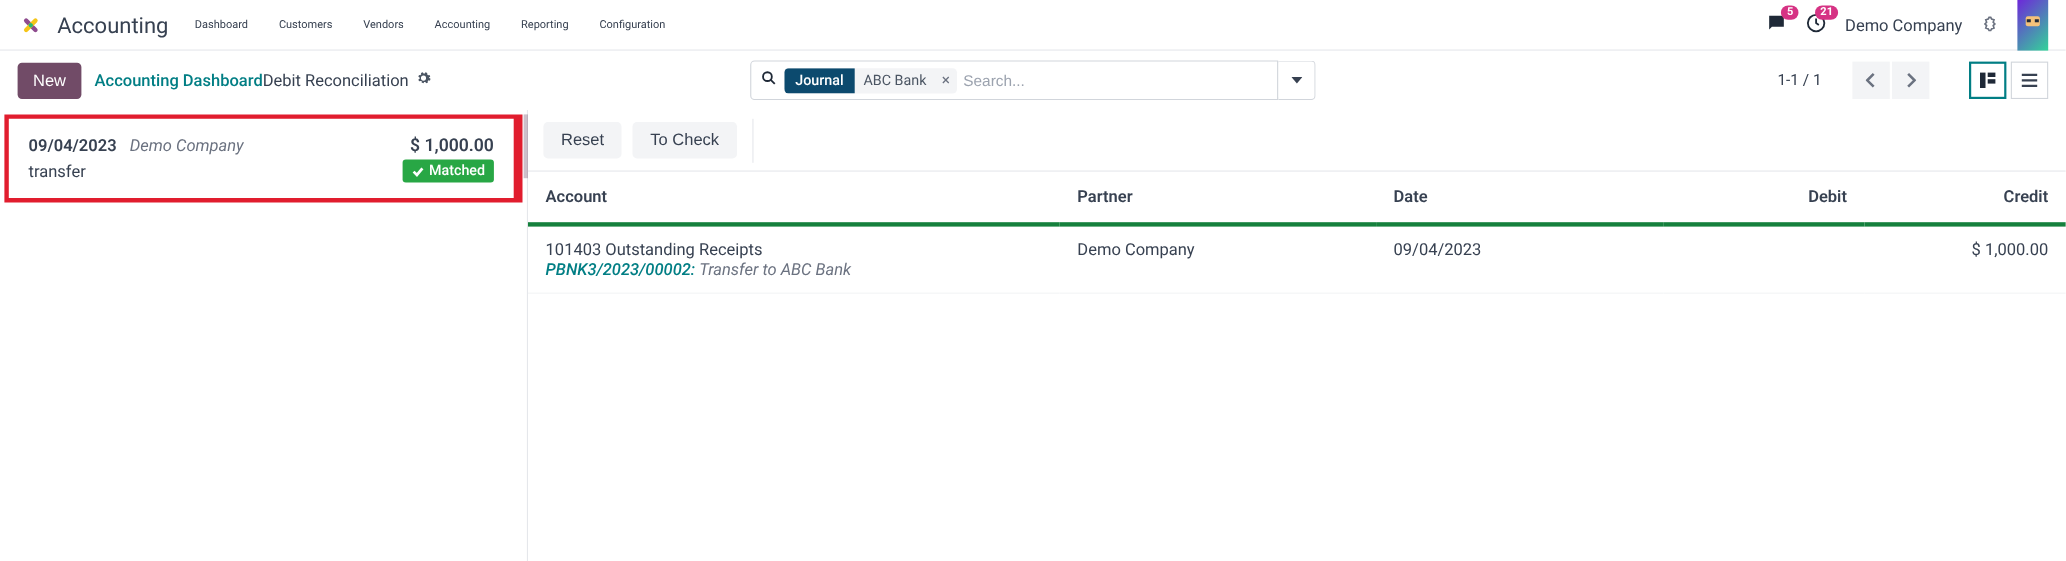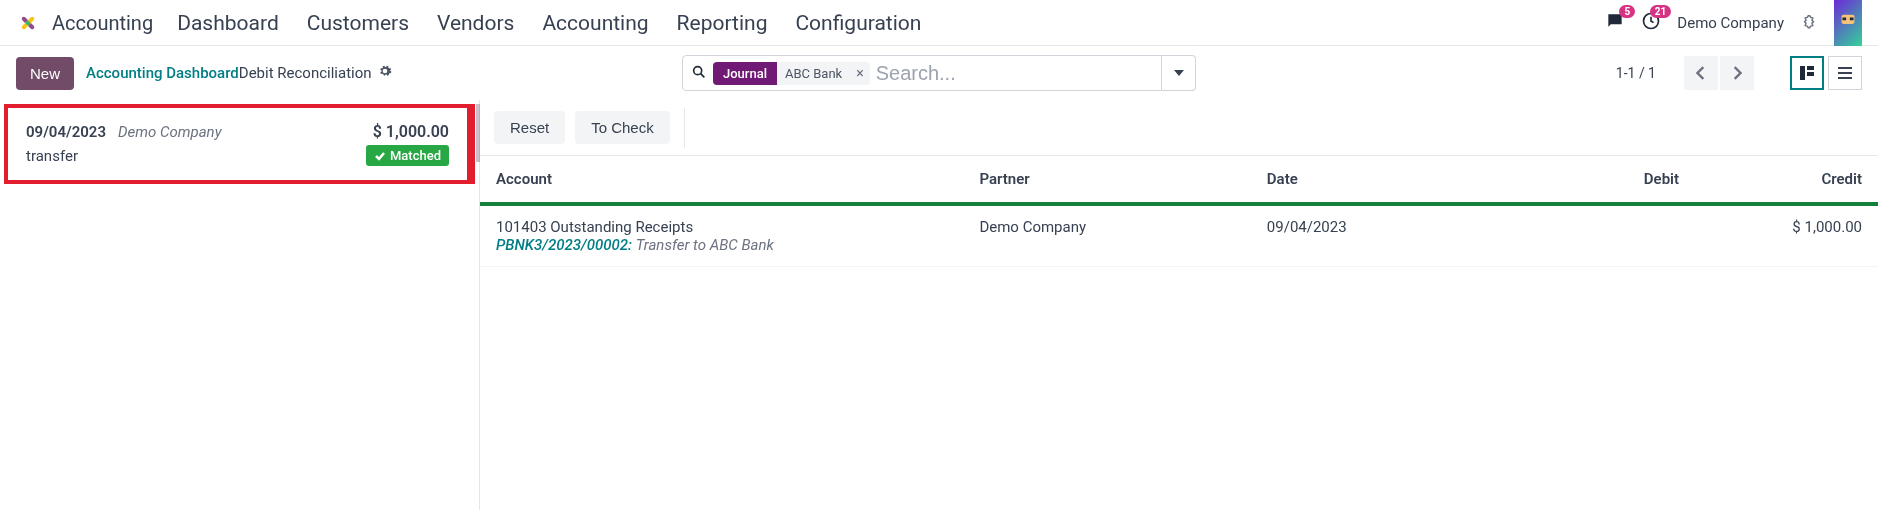--- a/index.html
+++ b/index.html
@@ -4,44 +4,44 @@
 <style>
   * { box-sizing: border-box; margin: 0; padding: 0; }
   body { font-family: -apple-system, BlinkMacSystemFont, "Segoe UI", Roboto, sans-serif; font-size: 14px; color: #374151; background: #fff; width: 1878px; }
   
   
   .topnav { display: flex; align-items: center; height: 46px; padding: 0 16px; border-bottom: 1px solid #e5e7eb; }
   .logo { width: 24px; height: 24px; margin-right: 12px; position: relative; }
   .logo svg { width: 24px; height: 24px; }
   .app-name { font-size: 20px; color: #374151; font-weight: 400; margin-right: 24px; }
   .nav-menu { display: flex; gap: 28px; }
-  .nav-item { color: #374151; font-size: 21px; cursor: pointer; }
+  .nav-item { color: #374151; font-size: 10px; cursor: pointer; }
   .topnav-right { margin-left: auto; display: flex; align-items: center; gap: 16px; }
   .icon-badge { position: relative; cursor: pointer; }
   .badge { position: absolute; top: -6px; right: -10px; background: #d63384; color: #fff; font-size: 10px; font-weight: bold; padding: 1px 5px; border-radius: 10px; min-width: 16px; text-align: center; }
   .company-name { font-size: 15px; color: #374151; }
   .tool-icon { color: #6b7280; cursor: pointer; }
   .avatar { width: 28px; height: 46px; background: linear-gradient(135deg,#6d28d9,#34d399); display: flex; align-items: center; justify-content: center; }
   
   
   .actionbar { display: flex; align-items: center; height: 54px; padding: 6px 16px; }
   .new-btn { background: #714B67; color: #fff; border: none; padding: 8px 14px; font-size: 15px; font-weight: 500; border-radius: 4px; cursor: pointer; margin-right: 12px; }
   .breadcrumb-block { display: flex; flex-direction: row; }
   .breadcrumb-link { color: #017e84; font-size: 15px; font-weight: 500; cursor: pointer; }
   .breadcrumb-current { color: #374151; font-size: 15px; display: flex; align-items: center; gap: 6px; }
   .gear-icon { color: #4b5563; cursor: pointer; }
   
   .searchbox-wrap { margin-left: auto; display: flex; align-items: center; position: absolute; left: 50%; transform: translateX(-50%); }
   .searchbox { display: flex; align-items: center; border: 1px solid #d1d5db; border-radius: 4px 0 0 4px; height: 36px; width: 480px; padding: 0 8px; gap: 6px; background: #fff; }
   .search-icon { color: #374151; }
   .facet { display: flex; align-items: center; background: #f3f4f6; border-radius: 4px; overflow: hidden; font-size: 13px; }
-  .facet-label { background: #701a75; color: #fff; padding: 4px 10px; font-weight: 500; }
+  .facet-label { background: #0c4a6e; color: #fff; padding: 4px 10px; font-weight: 500; }
   .facet-value { padding: 4px 8px; color: #4b5563; }
   .facet-remove { padding: 0 6px; color: #6b7280; cursor: pointer; font-size: 14px;}
-  .search-input { border: none; outline: none; flex: 1; font-size: 20px; color: #1d4ed8; }
+  .search-input { border: none; outline: none; flex: 1; font-size: 14px; color: #1d4ed8; }
   .search-input::placeholder { color: #9ca3af; }
   .search-dropdown { border: 1px solid #d1d5db; border-left: none; border-radius: 0 4px 4px 0; height: 36px; width: 34px; display: flex; align-items: center; justify-content: center; cursor: pointer; }
   
   .pager-block { margin-left: auto; display: flex; align-items: center; gap: 28px; }
   .pager-text { font-size: 14px; color: #374151; }
   .pager-btns { display: flex; }
   .pager-btn { width: 34px; height: 34px; border: none; background: #f3f4f6; display: flex; align-items: center; justify-content: center; color: #6b7280; cursor: pointer; }
   .pager-btn + .pager-btn { margin-left: 2px; }
   .view-switch { display: flex; gap: 4px; margin-left: 8px;}
   .view-btn { width: 34px; height: 34px; border: 1px solid #d1d5db; background: #fff; display: flex; align-items: center; justify-content: center; cursor: pointer; }

